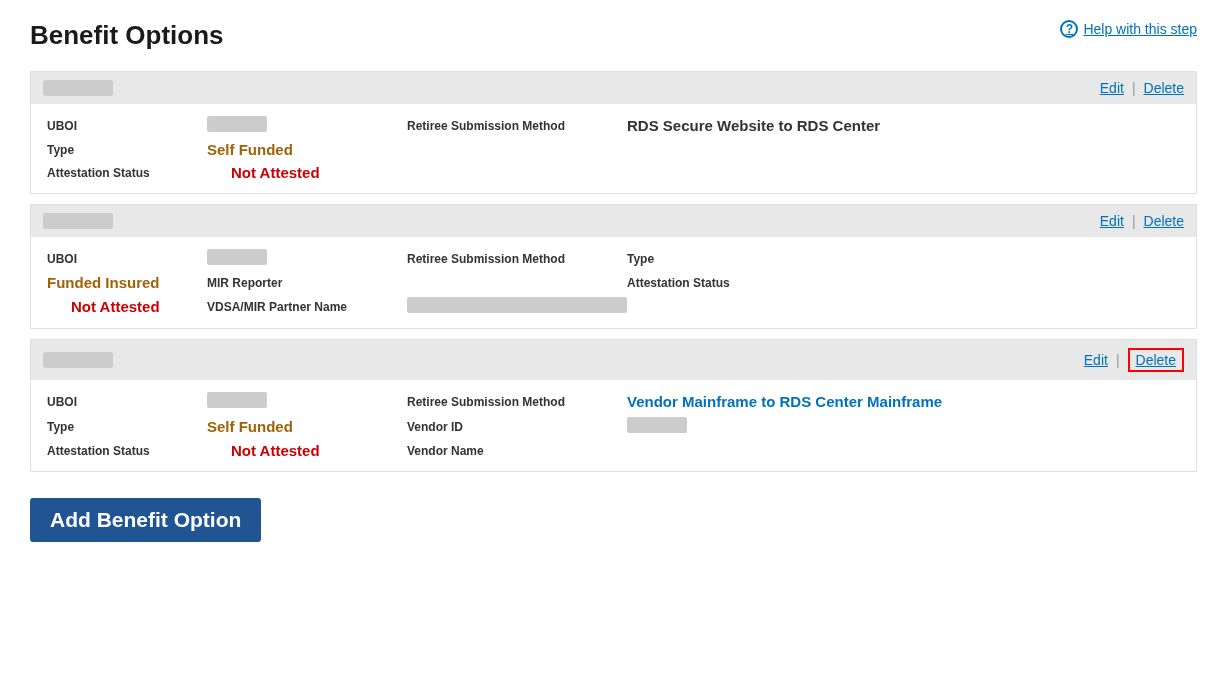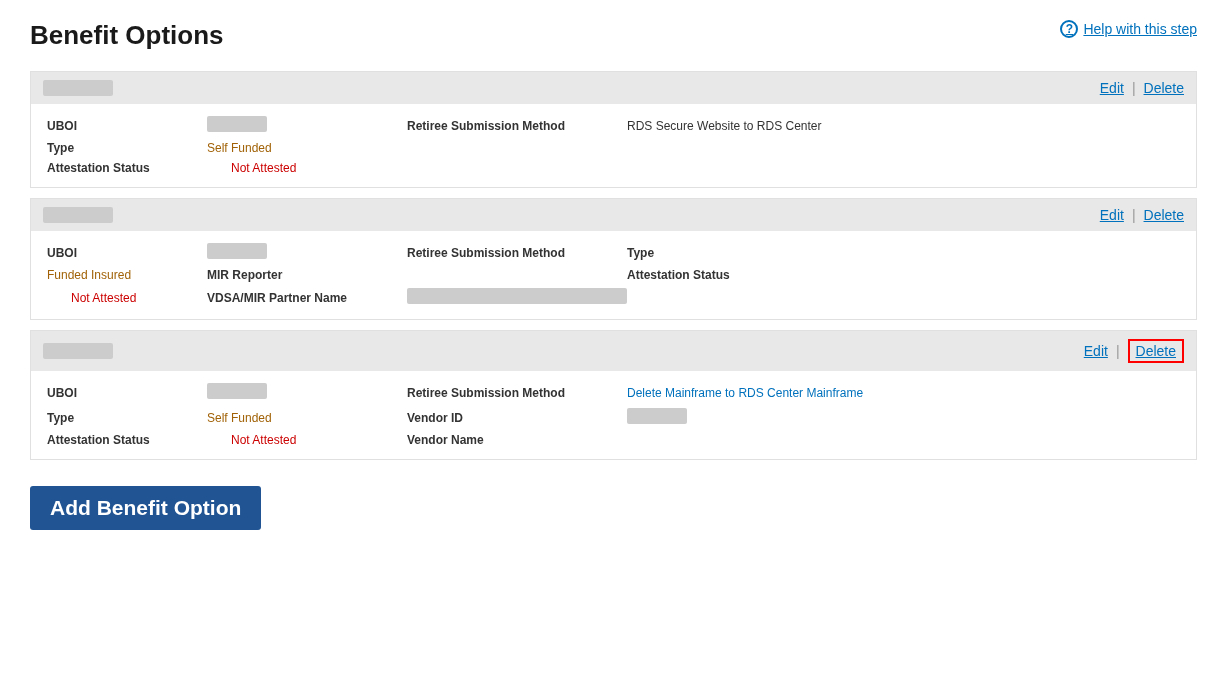--- a/index.html
+++ b/index.html
@@ -92,22 +92,23 @@
       grid-template-columns: 160px 200px 220px 1fr;
       row-gap: 6px;
       align-items: center;
     }
     .field-label {
       font-weight: bold;
       color: #333;
       font-size: 12px;
     }
     .field-value {
-      font-size: 12px;
+      font-size: 15px;
       color: #333;
+      font-weight: bold;
     }
     .field-value.link-blue {
       color: #0071bc;
     }
     .field-value.orange {
       color: #a16207;
     }
     .field-value.red {
       color: #c00;
       margin-left: 24px;
@@ -222,21 +223,21 @@
       <span class="action-separator">|</span>
       <a class="action-link delete-highlighted">Delete</a>
     </div>
   </div>
   <div class="section-body">
     <div class="field-grid">
 
       <span class="field-label">UBOI</span>
       <span class="field-value"><span class="field-placeholder"></span></span>
       <span class="field-label">Retiree Submission Method</span>
-      <span class="field-value link-blue">Delete Mainframe to RDS Center Mainframe</span>
+      <span class="field-value link-blue">Vendor Mainframe to RDS Center Mainframe</span>
 
       <span class="field-label">Type</span>
       <span class="field-value orange">Self Funded</span>
       <span class="field-label">Vendor ID</span>
       <span class="field-value"><span class="field-placeholder"></span></span>
 
       <span class="field-label">Attestation Status</span>
       <span class="field-value red">Not Attested</span>
       <span class="field-label">Vendor Name</span>
       <span class="field-value"></span>

